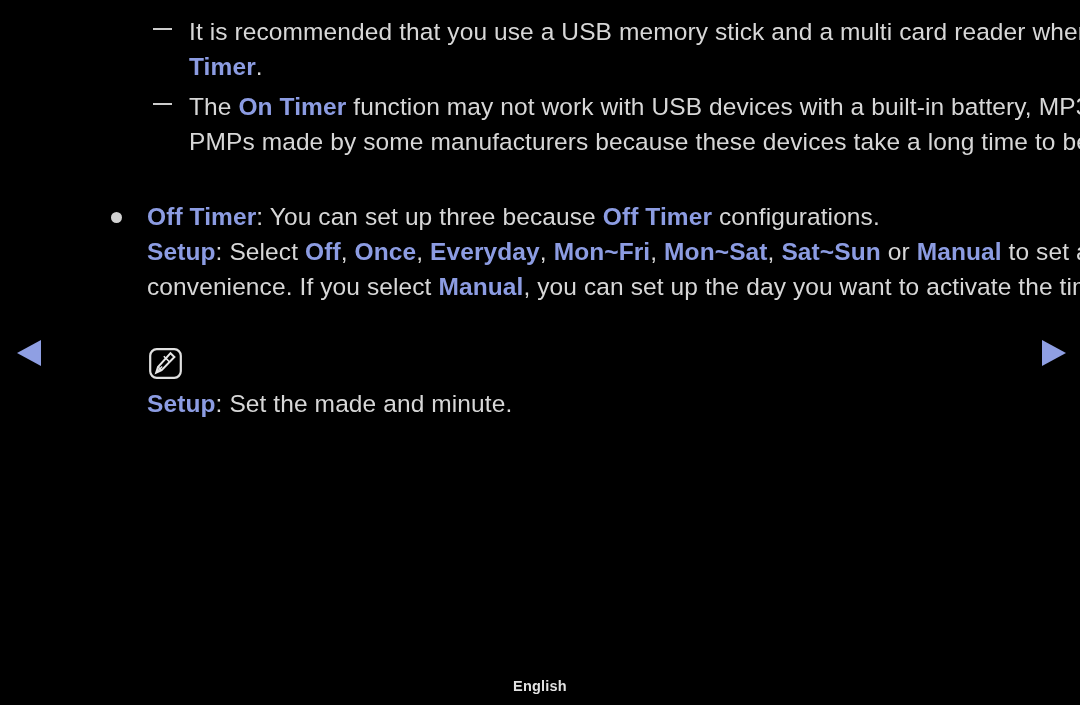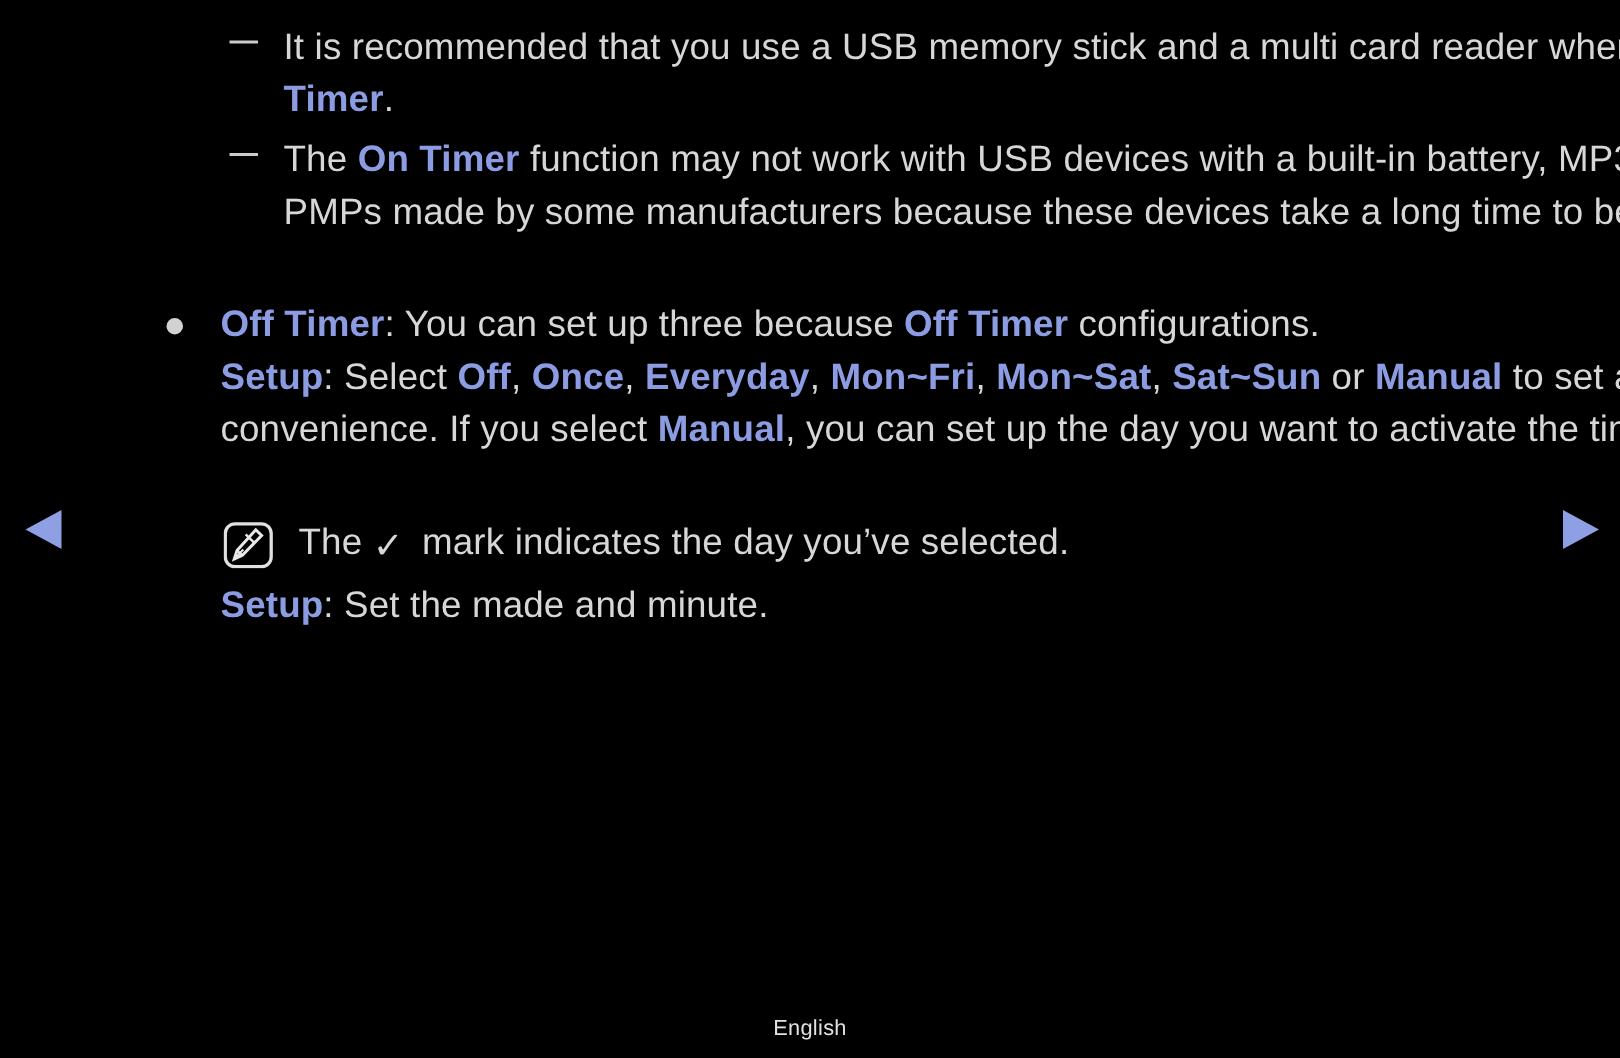--- a/index.html
+++ b/index.html
@@ -119,21 +119,21 @@
   #nav-right { left: 1036px; }
 
   
   #footer-lang {
     position: absolute;
     left: 0;
     right: 0;
     top: 678px;
     text-align: center;
     font-size: 14.5px;
-    font-weight: normal;
+    font-weight: bold;
     color: #e2e2e2;
     letter-spacing: 0.2px;
   }
 </style>
 </head>
 <body>
 
 <div id="screen">
 
   <div id="content">
@@ -160,21 +160,20 @@
     <div class="para note" style="position:absolute; left:0; top:344px; width:1080px;">
       <span class="note-icon">
         <svg width="33" height="31" viewBox="0 0 33 31" xmlns="http://www.w3.org/2000/svg">
           <rect x="1.2" y="1.2" width="30.6" height="28.6" rx="6.5" ry="6.5" fill="none" stroke="#e0e0e0" stroke-width="2.2"></rect>
           <path d="M21.5 5.2 L25.4 9.0 L12.6 22.2 L7.2 24.6 L9.0 19.0 Z" fill="none" stroke="#e8e8e8" stroke-width="2"></path>
           <path d="M9.0 19.0 L12.6 22.2" stroke="#e8e8e8" stroke-width="1.6"></path>
           <path d="M14.8 8.2 L20.4 13.8" stroke="#e8e8e8" stroke-width="1.6"></path>
           <path d="M7.2 24.6 L13.2 18.4" stroke="#e8e8e8" stroke-width="1.4"></path>
         </svg>
       </span>
-      <span class="seg"><span>The </span><span class="check">✓</span><span> mark indicates the day you’ve selected.</span></span>
     </div>
 
     <div class="para plain-line" style="position:absolute; left:0; top:386px; width:1080px;">
       <span class="seg"><span class="kw">Setup</span><span>: Set the made and minute.</span></span>
     </div>
 
   </div>
 
   <div class="nav-arrow" id="nav-left">
     <svg width="34" height="34" viewBox="0 0 34 34" xmlns="http://www.w3.org/2000/svg">

